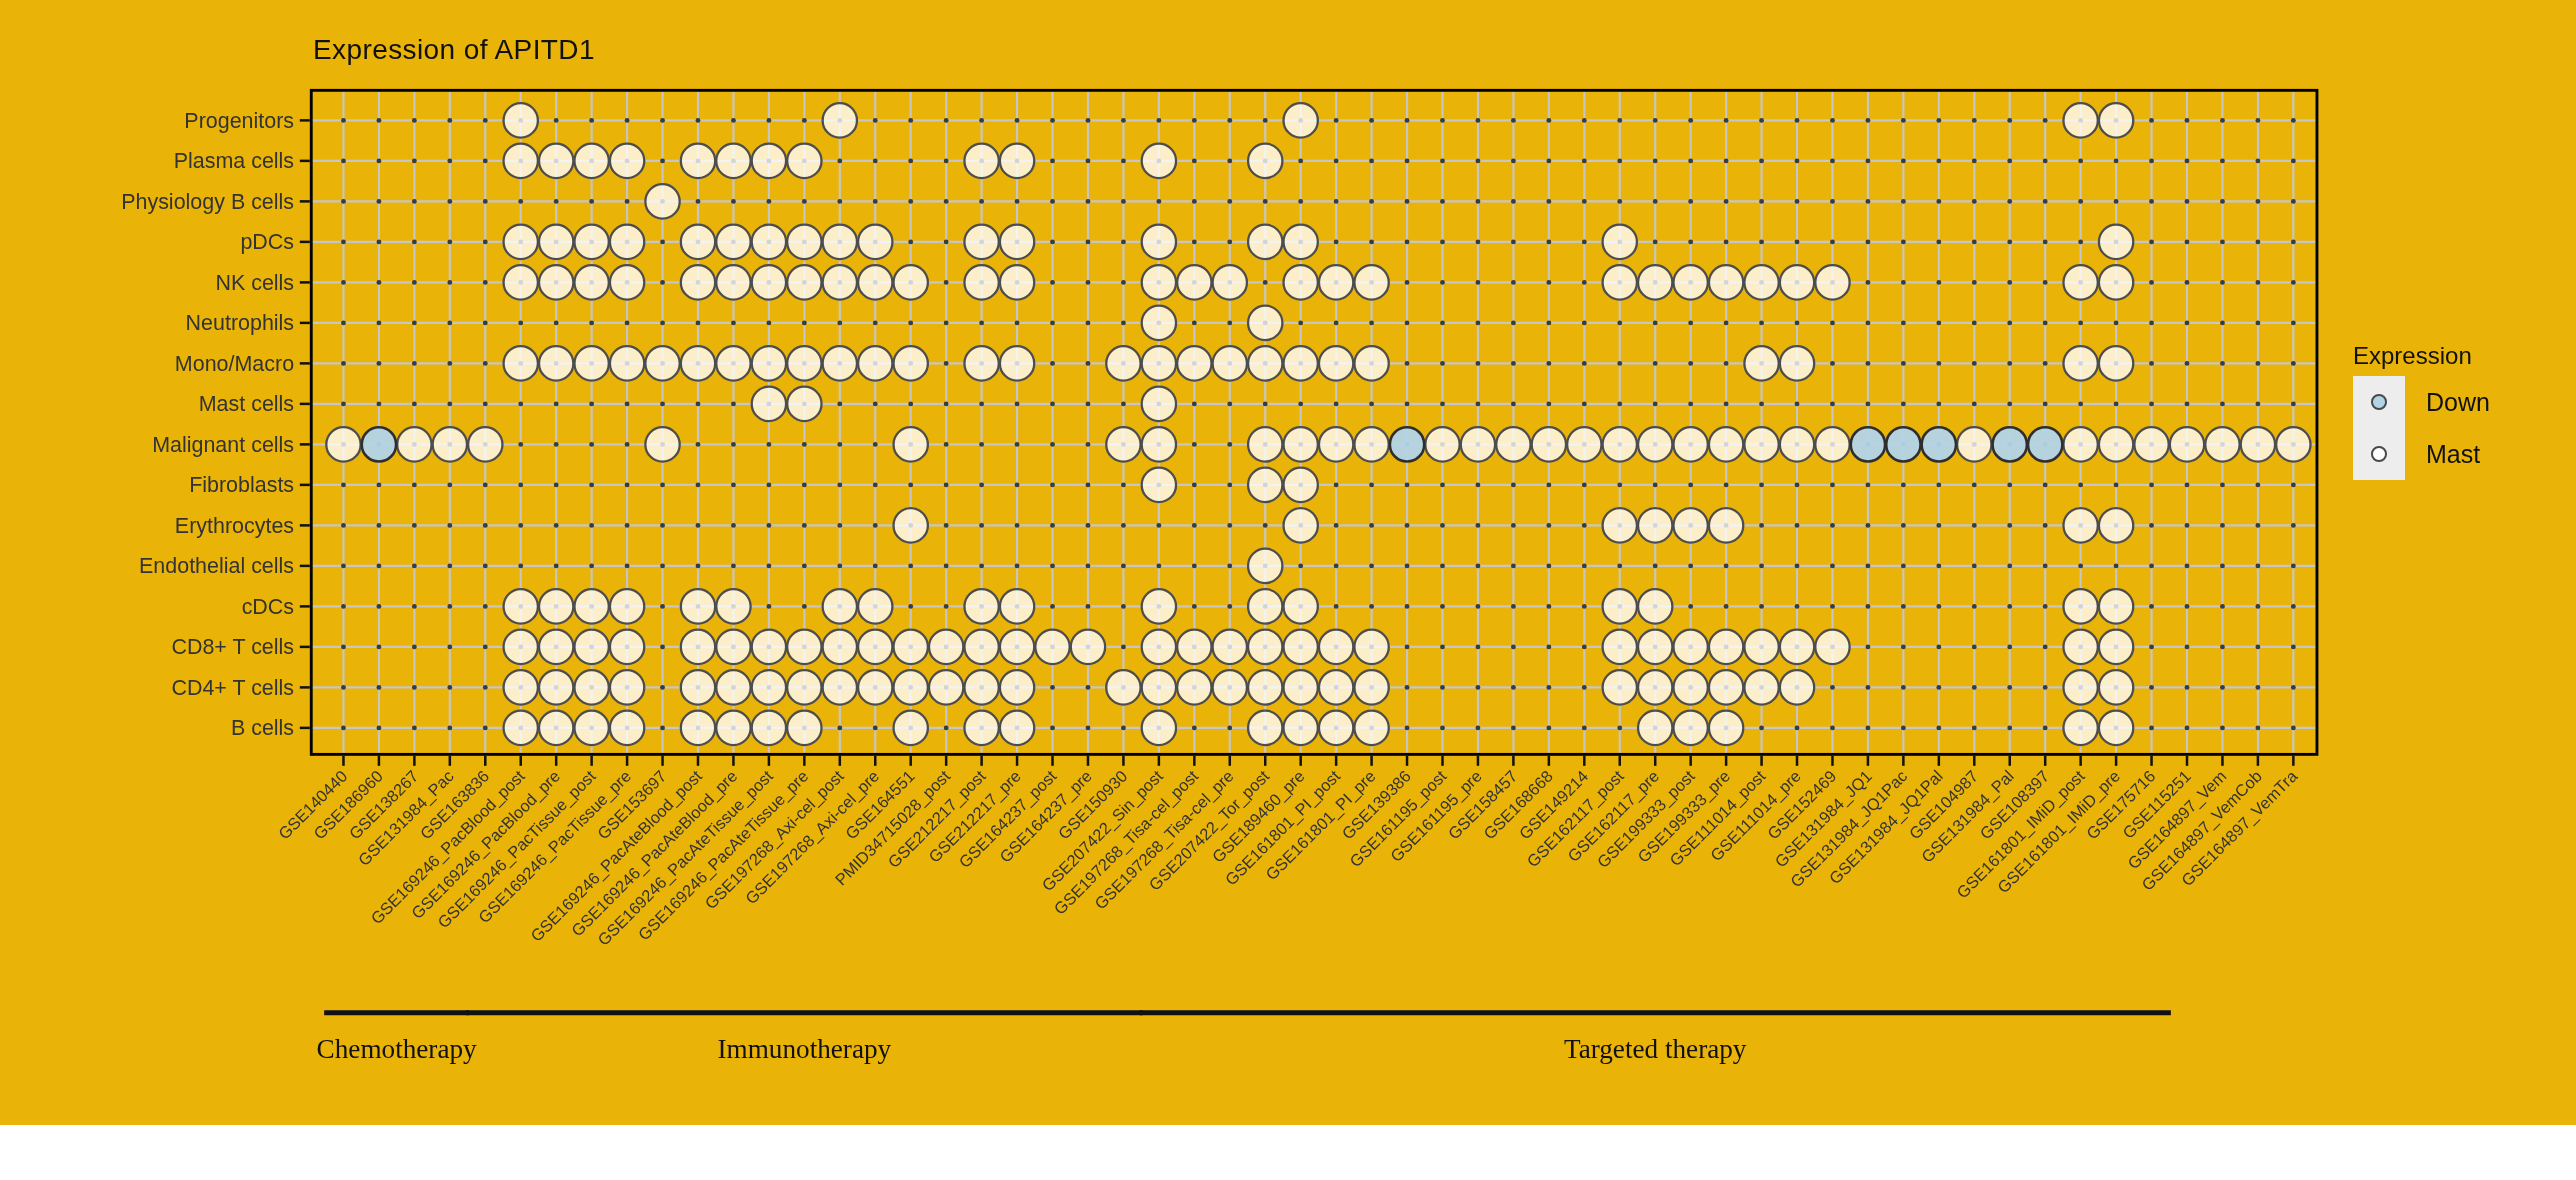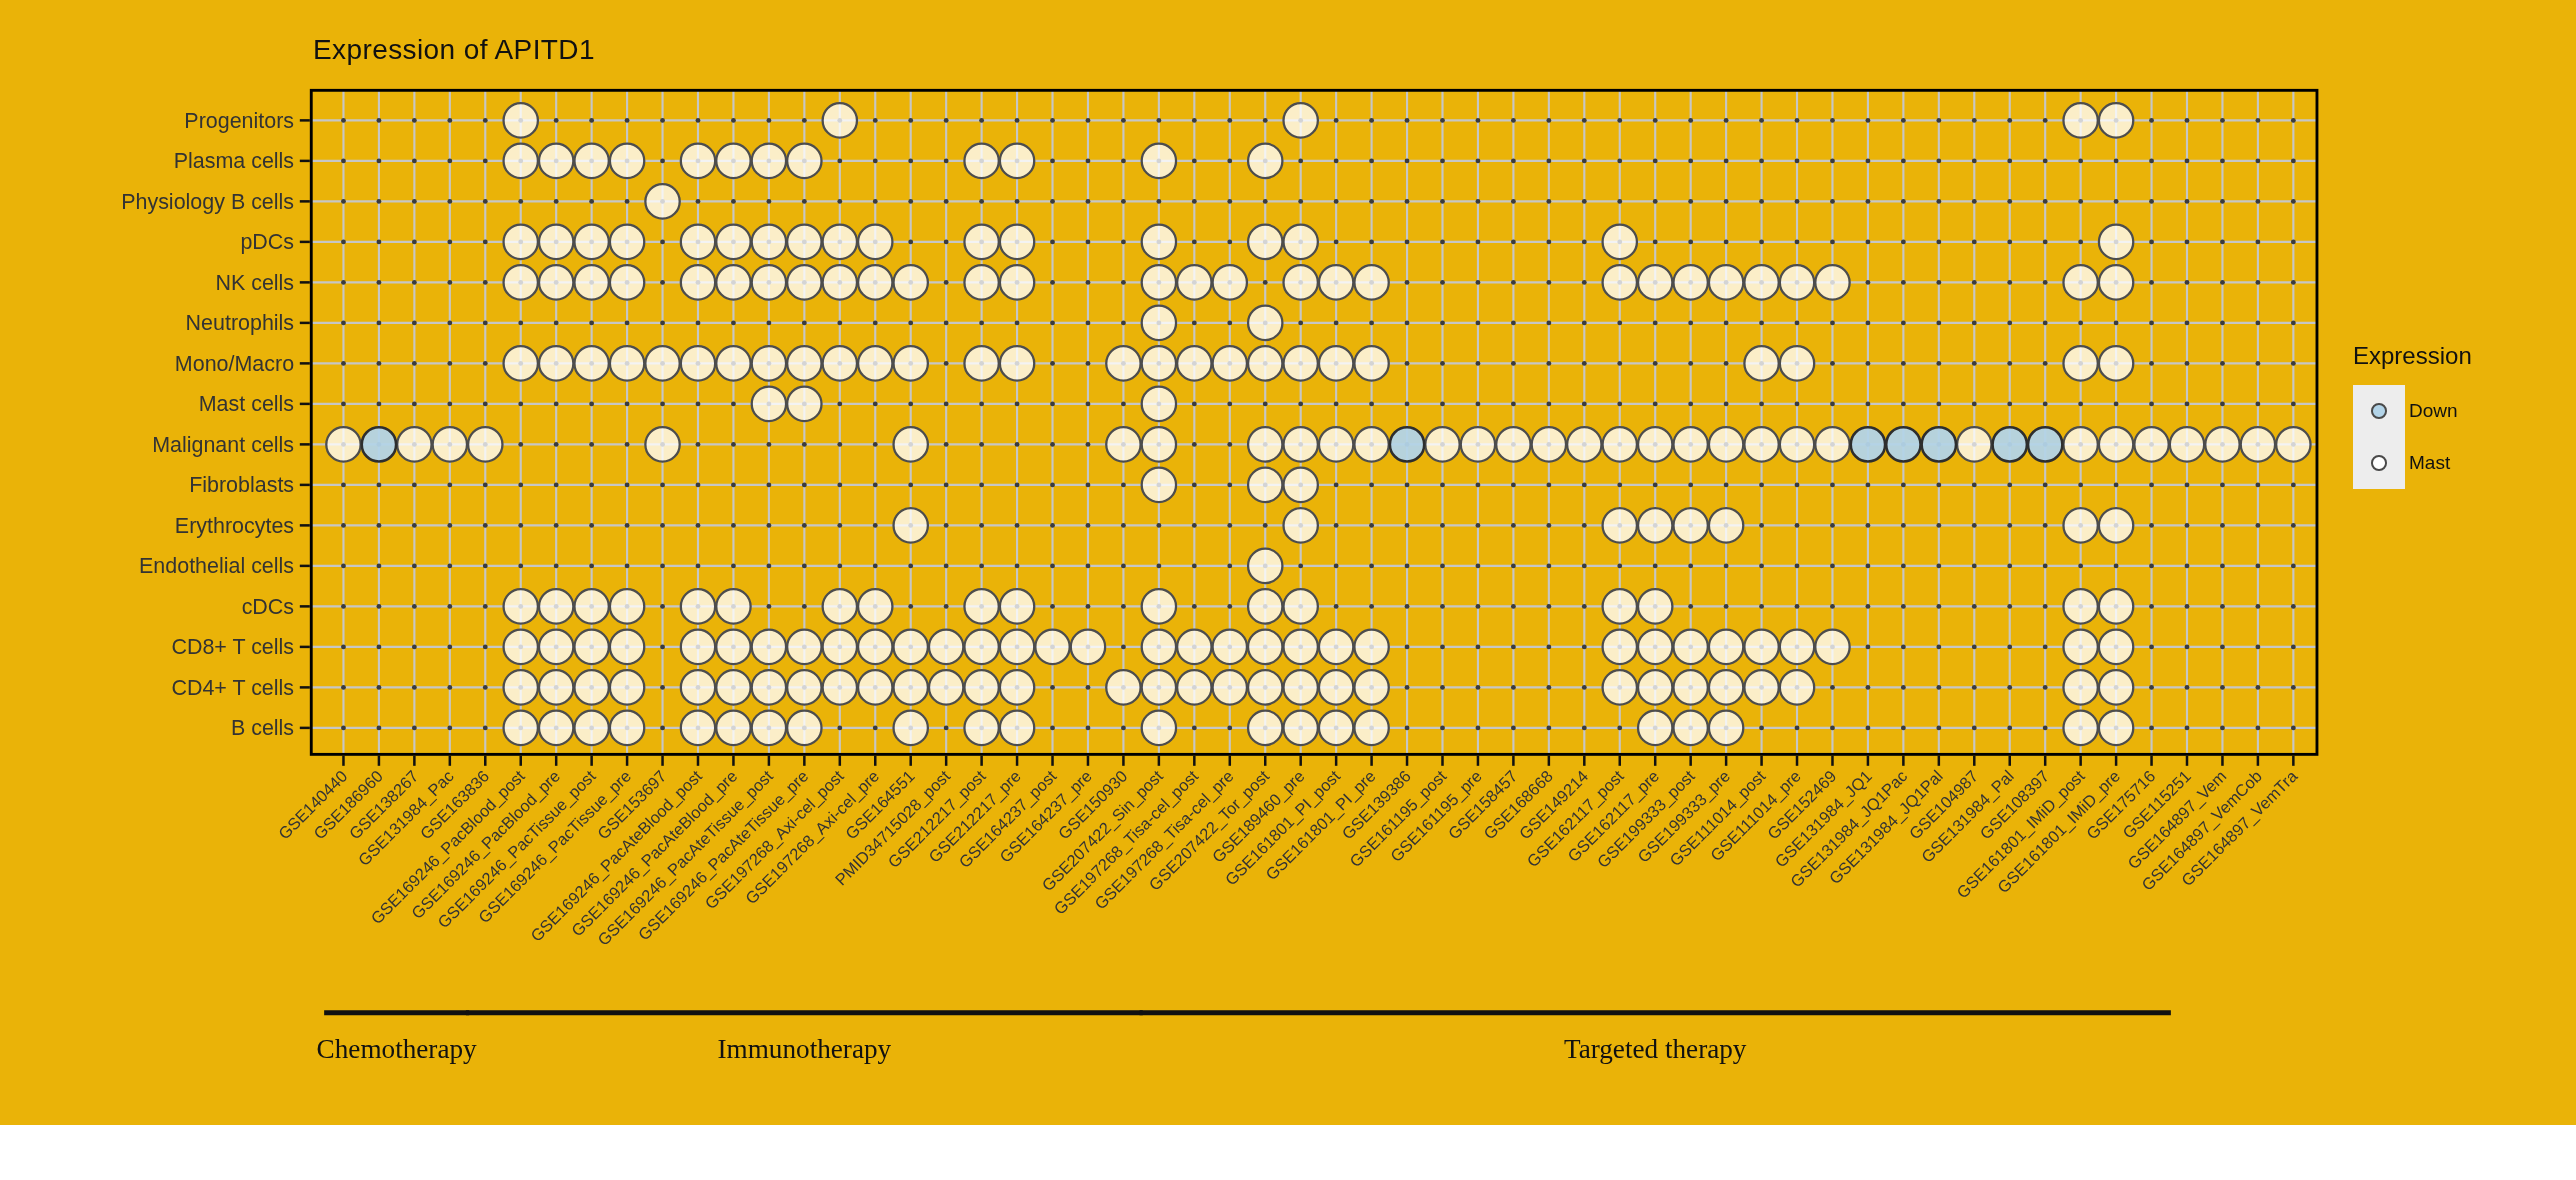--- a/index.html
+++ b/index.html
@@ -2,27 +2,27 @@
 <html style="font-size:11.4px"><head>
 <meta charset="utf-8">
 <style>
   html,body{margin:0;padding:0;background:#ffffff;}
   #canvas{position:relative;width:2576px;height:1125px;background:#eab308;overflow:hidden;
           font-family:"Liberation Sans", sans-serif;}
   #chart-title{position:absolute;left:313px;top:34px;font-size:28px;color:#111111;
                letter-spacing:0.4px;}
   #plot-svg{position:absolute;left:0;top:0;}
   #legend{position:absolute;left:2353px;top:342px;}
-  #legend .legend-title{font-size:24px;color:#111111;margin-bottom:15px;}
+  #legend .legend-title{font-size:24px;color:#111111;margin-bottom:6px;}
   #legend .legend-entry{position:relative;height:52px;width:215px;}
   #legend .key-bg{position:absolute;left:0;top:0;width:52px;height:52px;background:#ededed;}
   #legend .key-dot{position:absolute;left:18px;top:18px;width:15.7px;height:15.7px;border-radius:50%;
                    border:2.1px solid #4a4a4a;box-sizing:border-box;}
-  #legend .entry-label{position:absolute;left:56px;top:50%;transform:translateY(-50%);
-                       font-size:19px;color:#111111;}
+  #legend .entry-label{position:absolute;left:73px;top:50%;transform:translateY(-50%);
+                       font-size:25px;color:#111111;}
 </style>
 </head>
 <body>
 
 <div id="canvas">
   <div id="chart-title">Expression of APITD1</div>
 
   <svg id="plot-svg" width="2576" height="1181" viewBox="0 0 3600 1650">
       <g>
         <line x1="480" y1="126" x2="480" y2="1054" stroke="#c6c6c6" stroke-width="3"></line>

